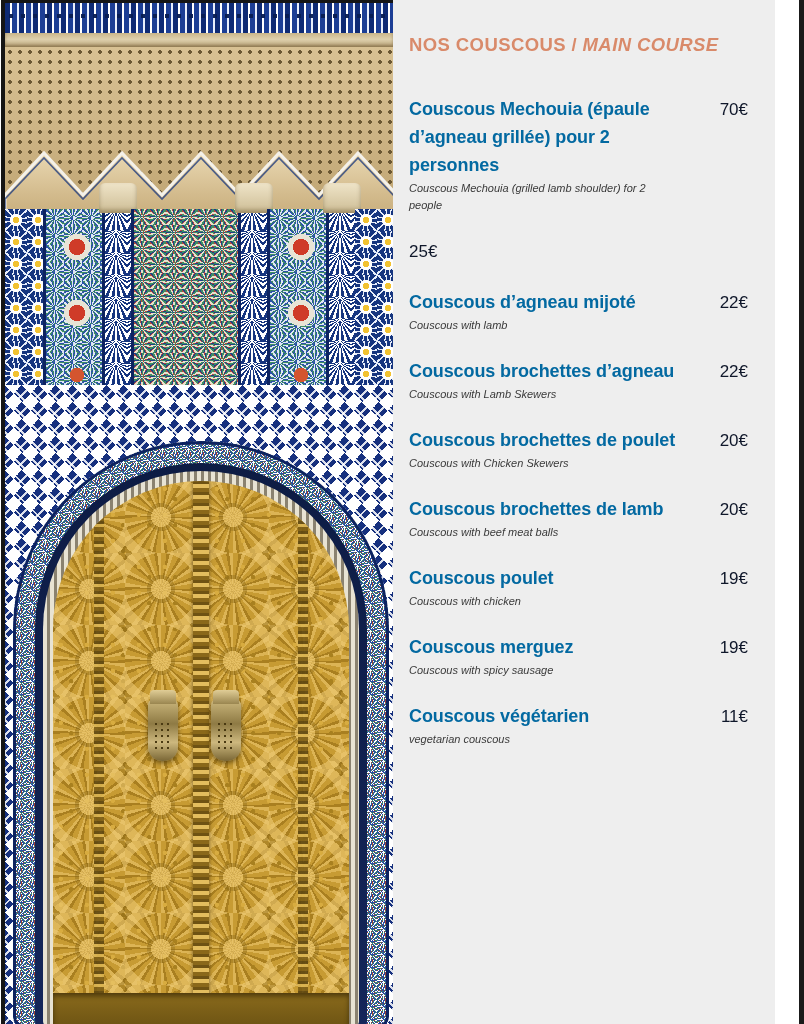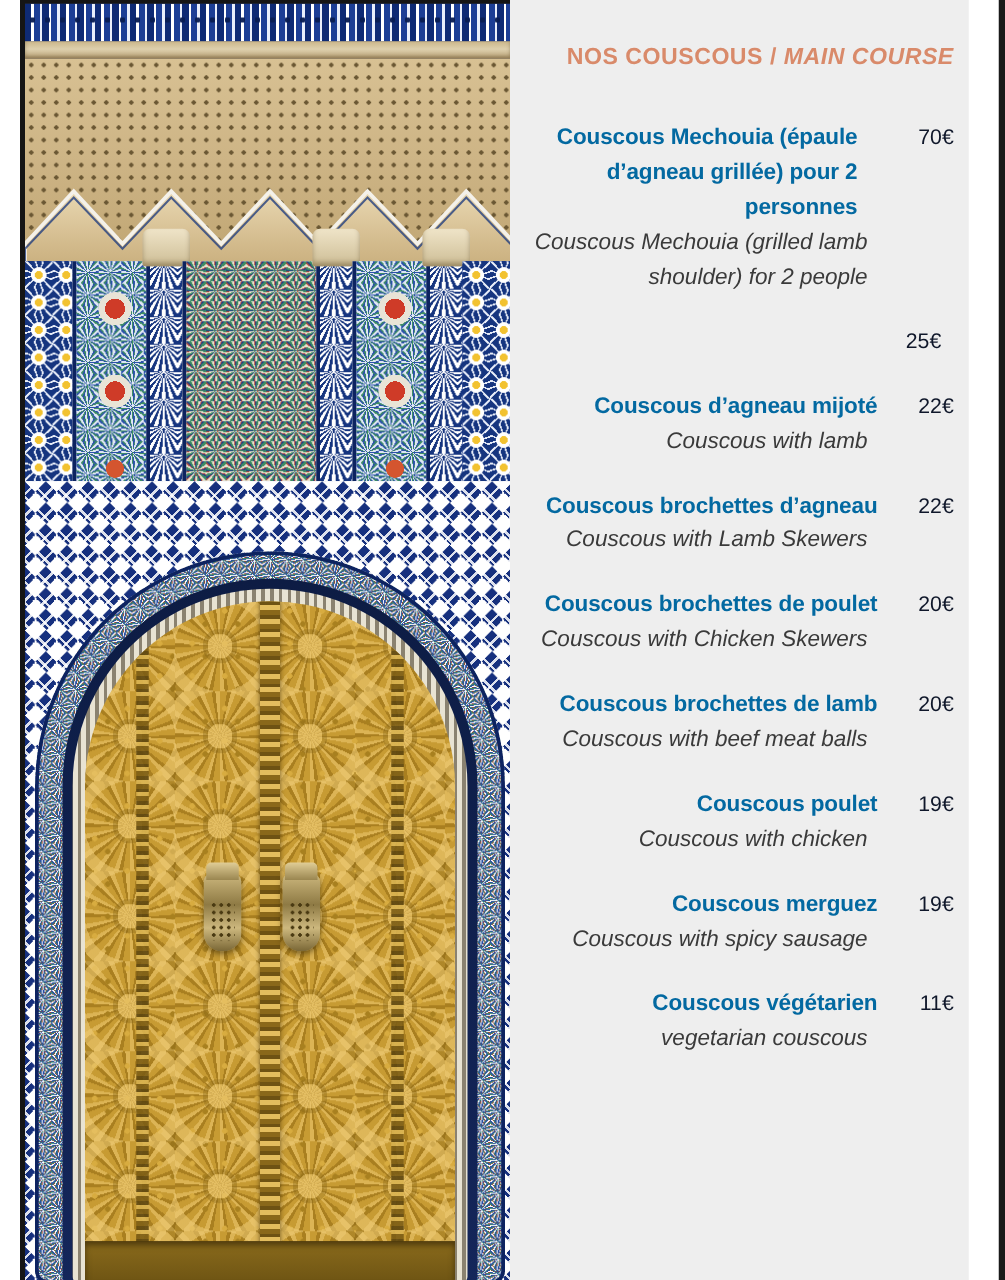--- a/index.html
+++ b/index.html
@@ -29,26 +29,25 @@
   #right-white {
     position: absolute;
     top: 0; right: 5px;
     width: 24px; height: 1024px;
     background: #ffffff;
   }
 
   
   #sheet {
     position: absolute;
-    top: 0; left: 16px;
+    top: 0; left: 1px;
     width: 775px; height: 1024px;
     background: #eeeeee;
     display: flex;
     flex-direction: row;
-    text-align: right;
   }
 
   
   #photo {
     position: relative;
     width: 392px;
     height: 1024px;
     flex: 0 0 392px;
     background: #2b3a6b;
     overflow: hidden;
@@ -299,21 +298,21 @@
   .item-price {
     font-size: 17px;
     color: #0f172a;
     line-height: 1.55;
     white-space: nowrap;
     align-self: start;
     padding-top: 1px;
   }
   .item-desc {
     grid-column: 1 / 2;
-    font-size: 18px;
+    font-size: 11px;
     font-style: italic;
     color: #3a3a3a;
     line-height: 1.55;
     max-width: 270px;
   }
   .item.tall .item-name { max-width: 262px; }
 </style>
 </head>
 <body>
 

